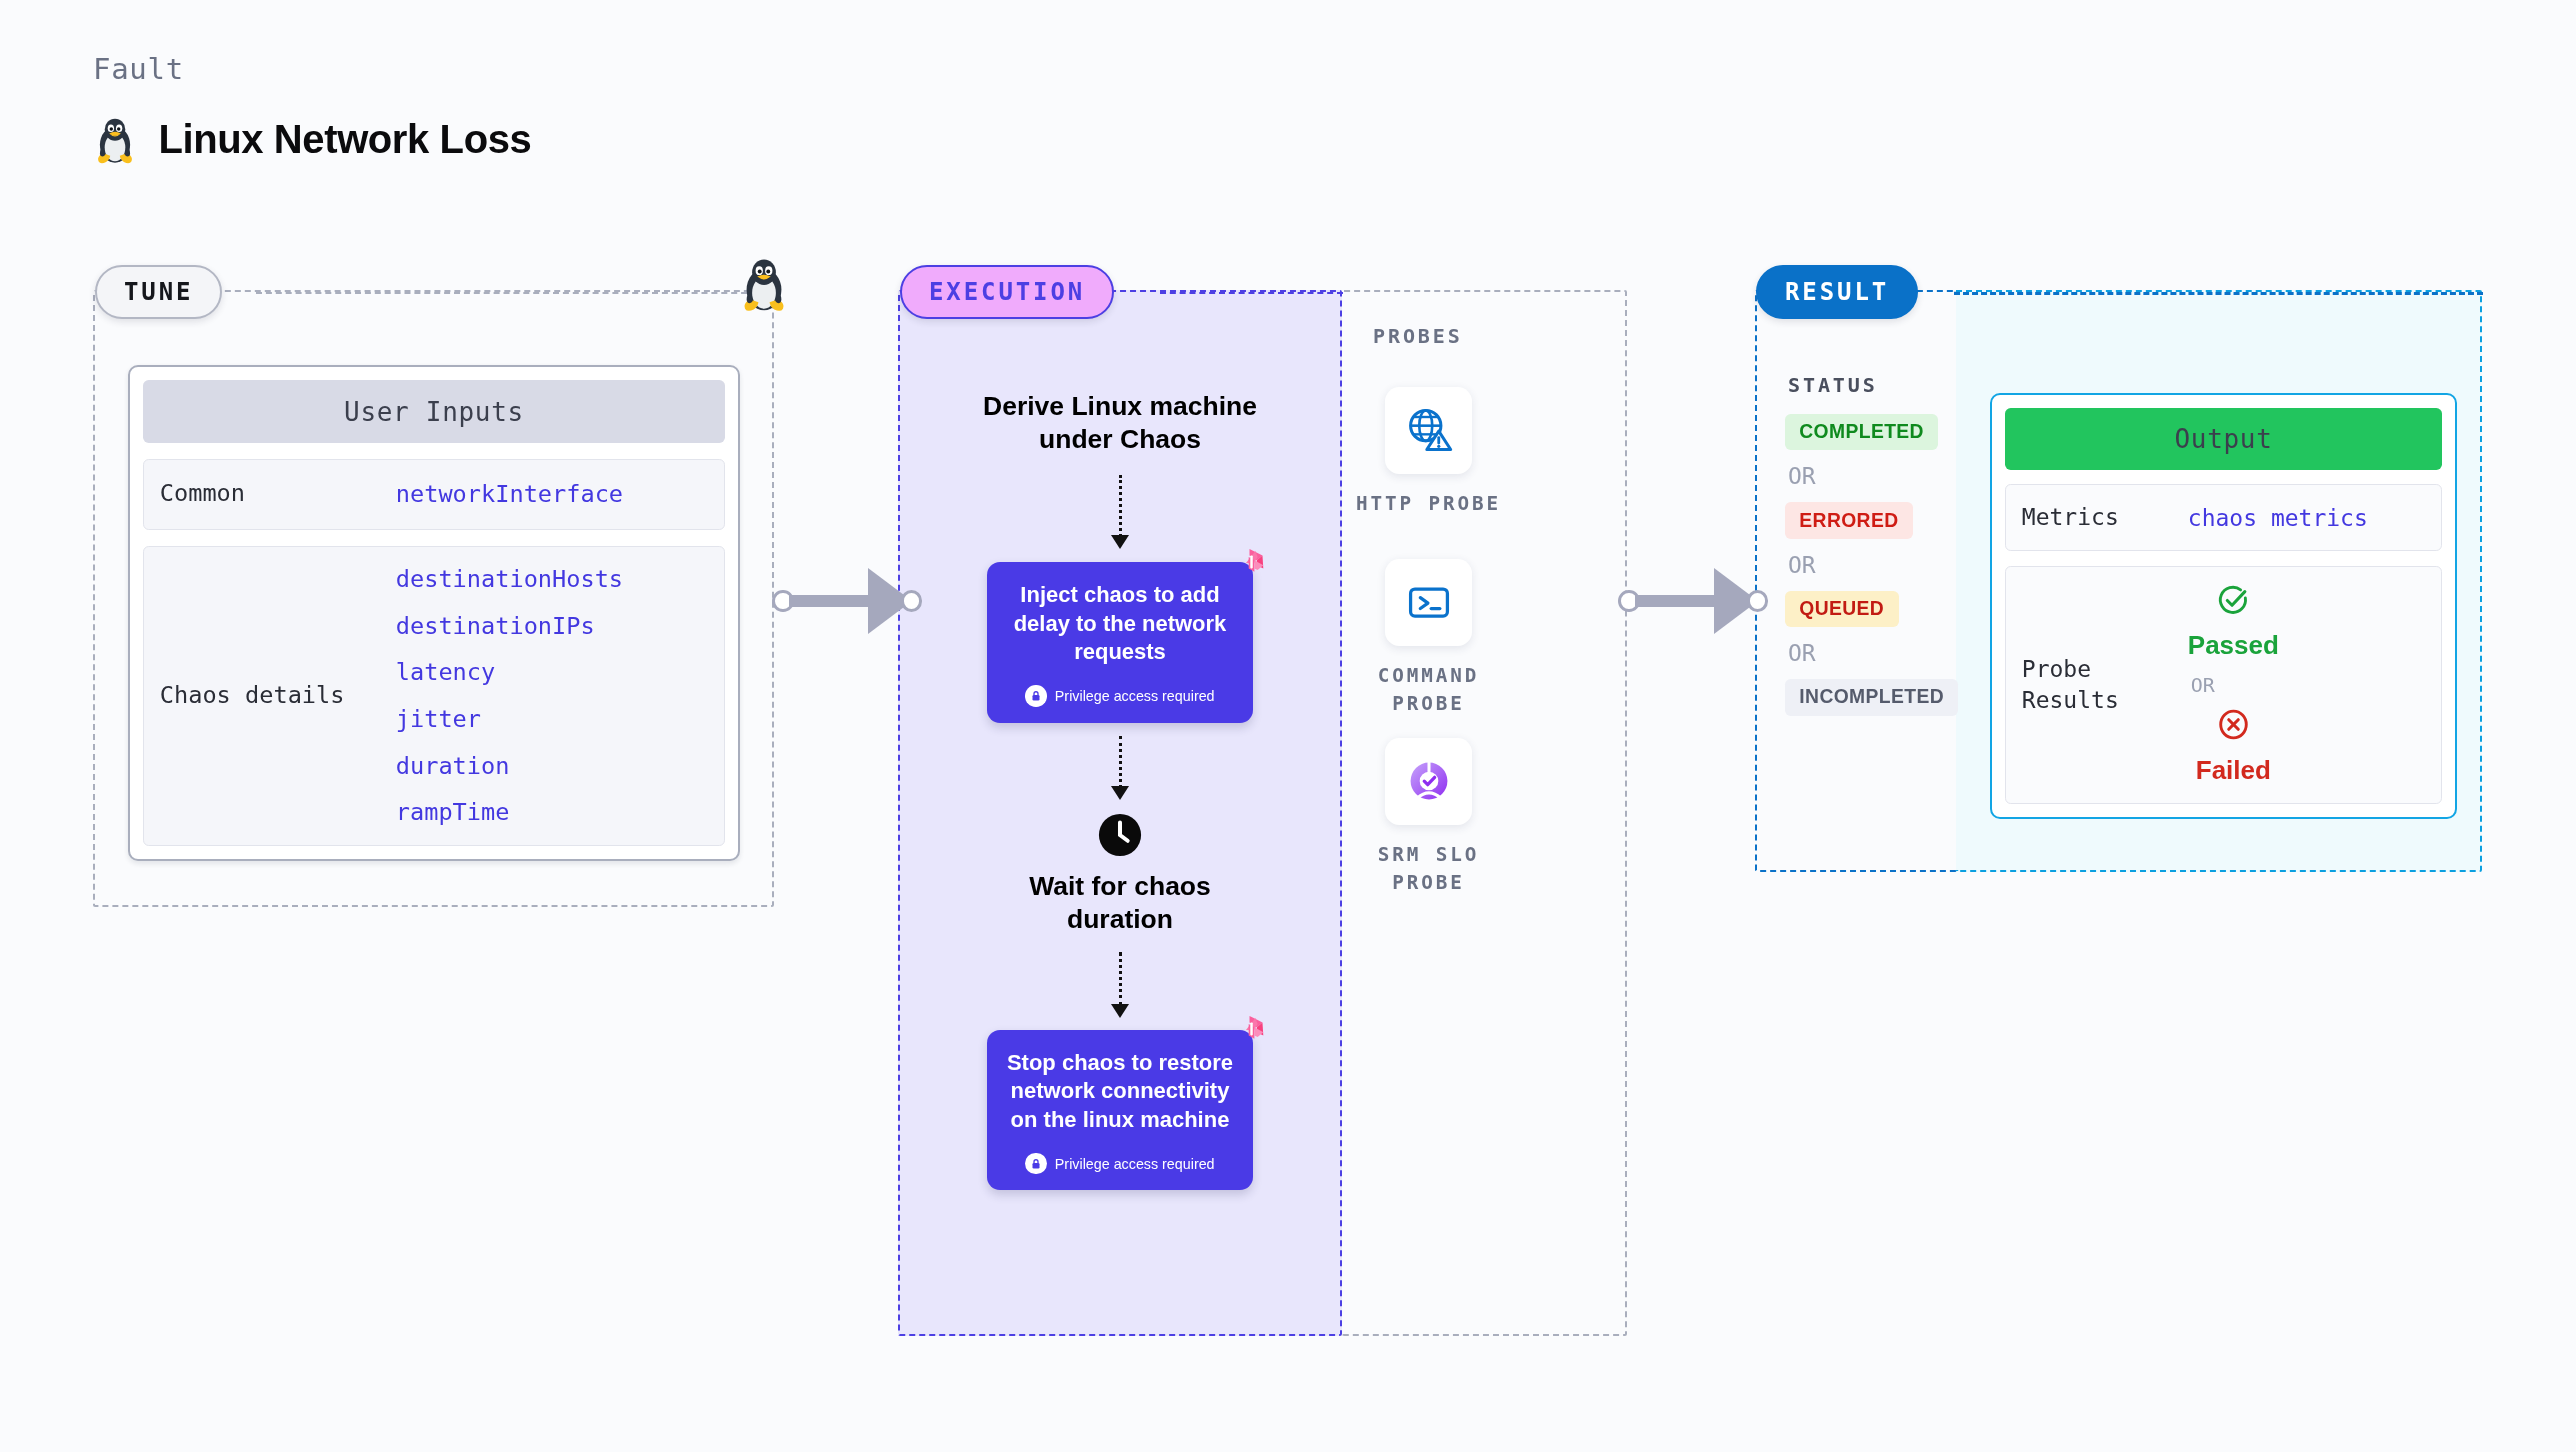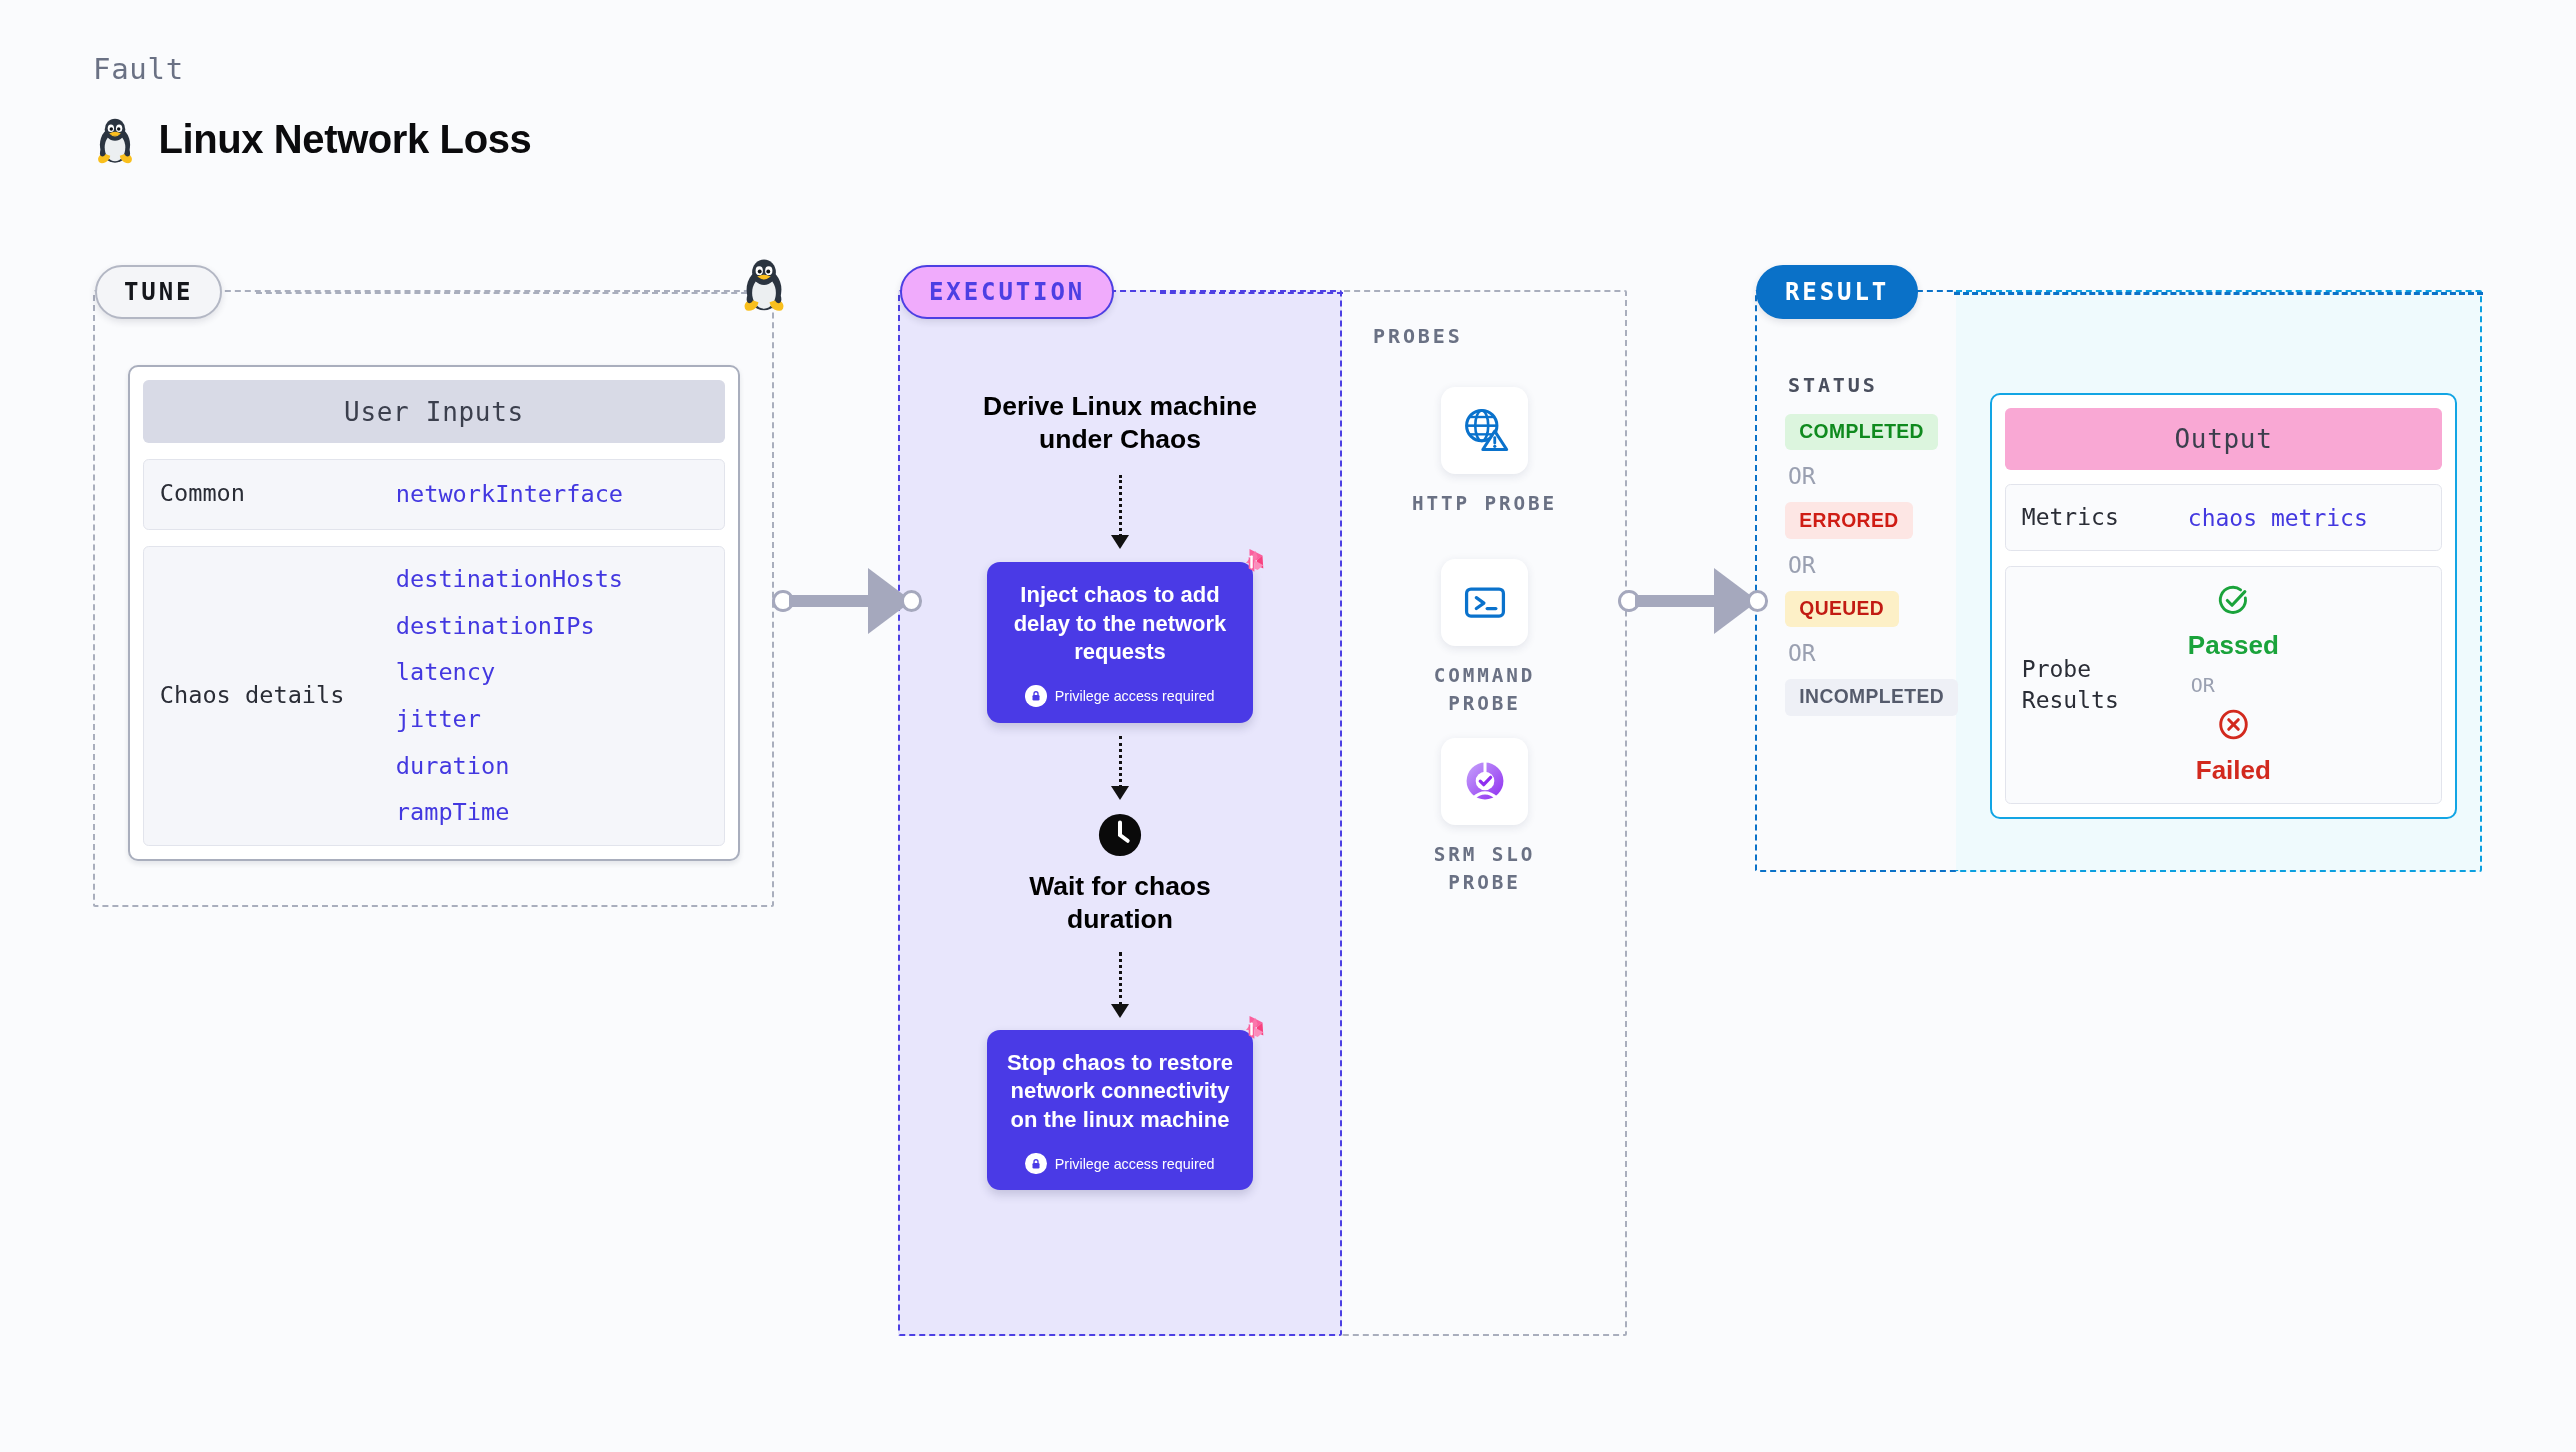--- a/index.html
+++ b/index.html
@@ -176,21 +176,21 @@
   .litmus-logo { position: absolute; right: -15.8px; top: -18.6px; }
   .clock-icon { margin-bottom: 10px; }
 
   
   .probes-label {
     position: absolute; left: 1373px; top: 324px;
     font-family: "DejaVu Sans Mono", monospace;
     font-size: 20px; color: #6a7184; letter-spacing: 2.9px; font-weight: bold;
   }
   .probe-item {
-    position: absolute; width: 285px; left: 1342px;
+    position: absolute; width: 285px; left: 1286px;
     display: flex; flex-direction: column; align-items: center;
   }
   .probe-tile {
     width: 87px; height: 87px; background: #ffffff;
     border-radius: 14.3px; display: flex; align-items: center; justify-content: center;
     box-shadow: 0 2.9px 8.6px rgba(40,50,90,0.10);
   }
   .probe-caption {
     margin-top: 15.8px; font-family: "DejaVu Sans Mono", monospace;
     font-size: 19.3px; color: #6a7184; letter-spacing: 2.9px;
@@ -221,21 +221,21 @@
     font-size: 23px; color: #9aa0b1; margin: 13px 0 13px 2.9px;
   }
 
   
   .out-card {
     position: absolute; left: 1990px; top: 393px; width: 467px;
     background: #ffffff; border: 2.9px solid #12a5e4; border-radius: 10px;
     padding: 13px;
   }
   .out-head {
-    background: #f9a8d4; border-radius: 5.7px; height: 62px;
+    background: #22c55e; border-radius: 5.7px; height: 62px;
     display: flex; align-items: center; justify-content: center;
     font-family: "DejaVu Sans Mono", monospace;
     font-size: 26px; color: #3b3f4d; letter-spacing: 0.7px;
     margin-bottom: 14.3px;
   }
   .out-row {
     background: #fafbfd; border: 1.4px solid #e2e4ec; border-radius: 5.7px;
     display: flex; align-items: center; padding: 17px 15.8px; margin-bottom: 14.3px;
   }
   .out-row:last-child { margin-bottom: 0; }

